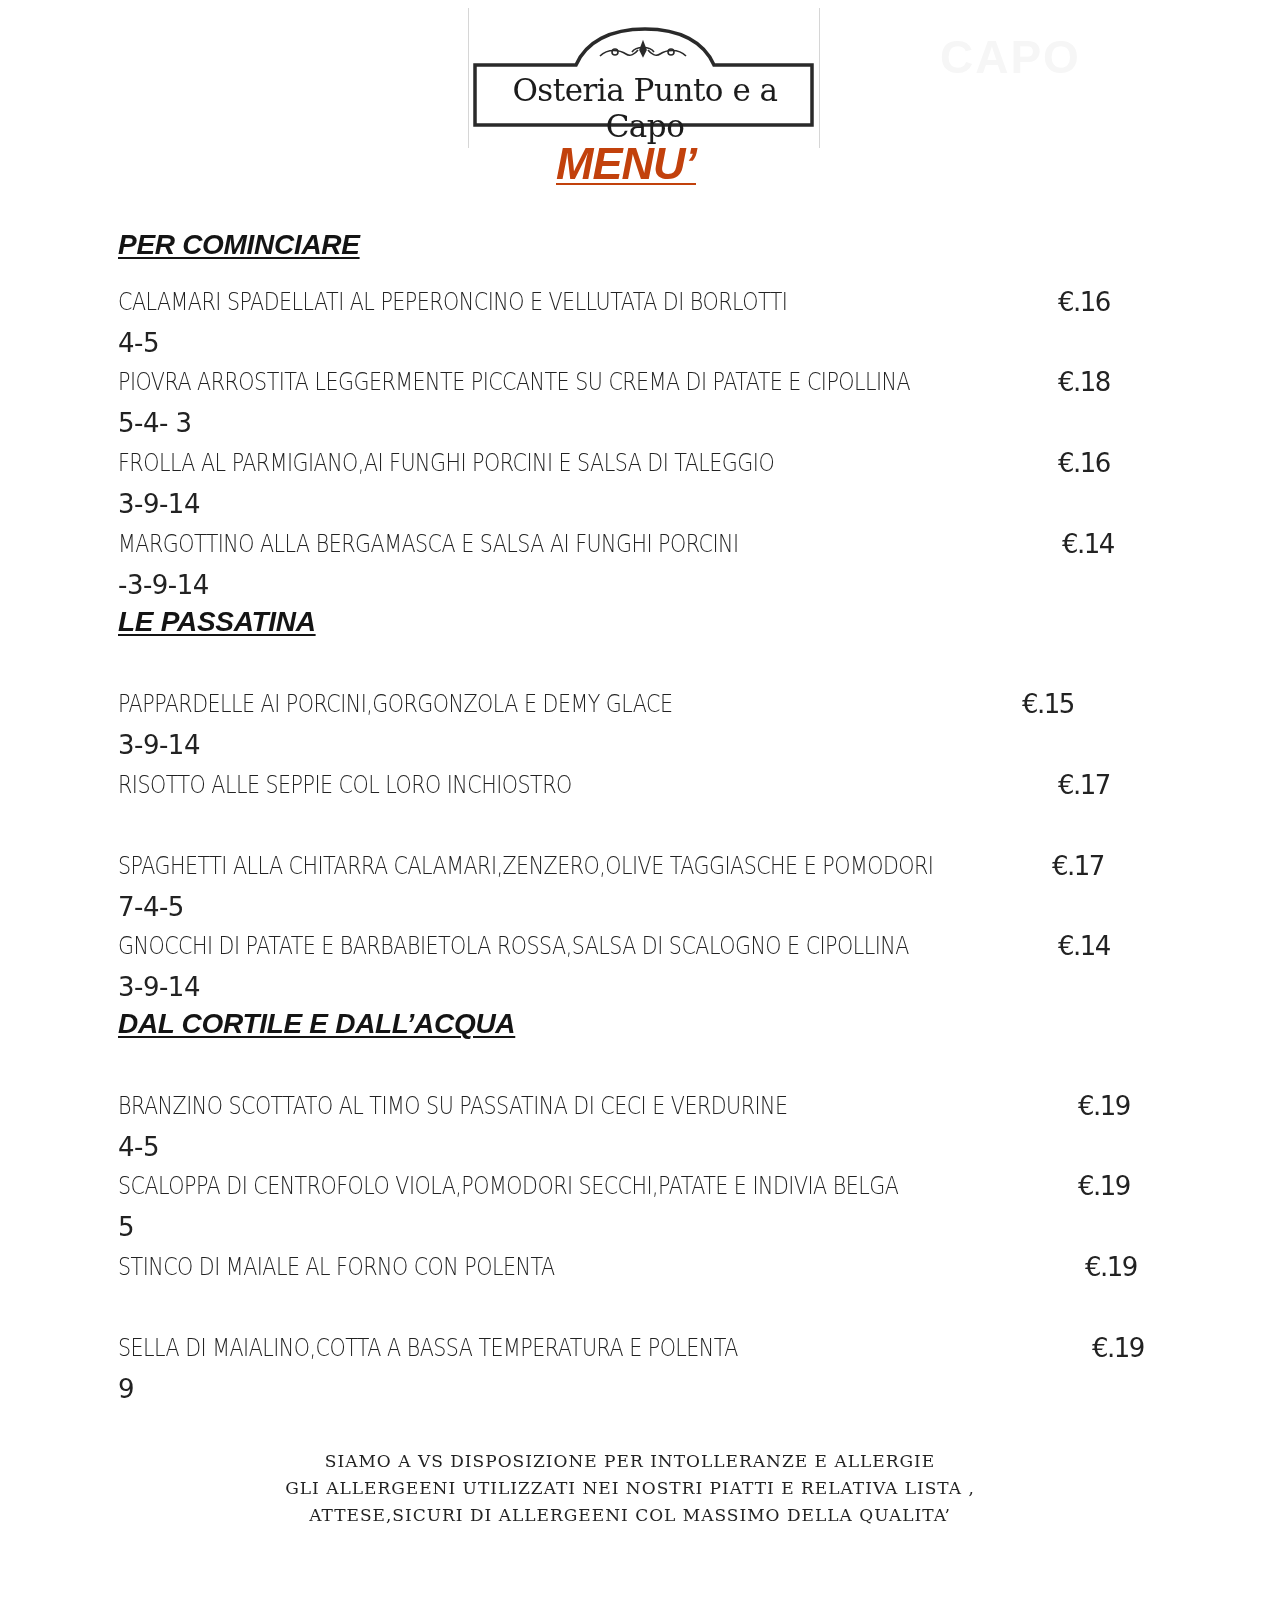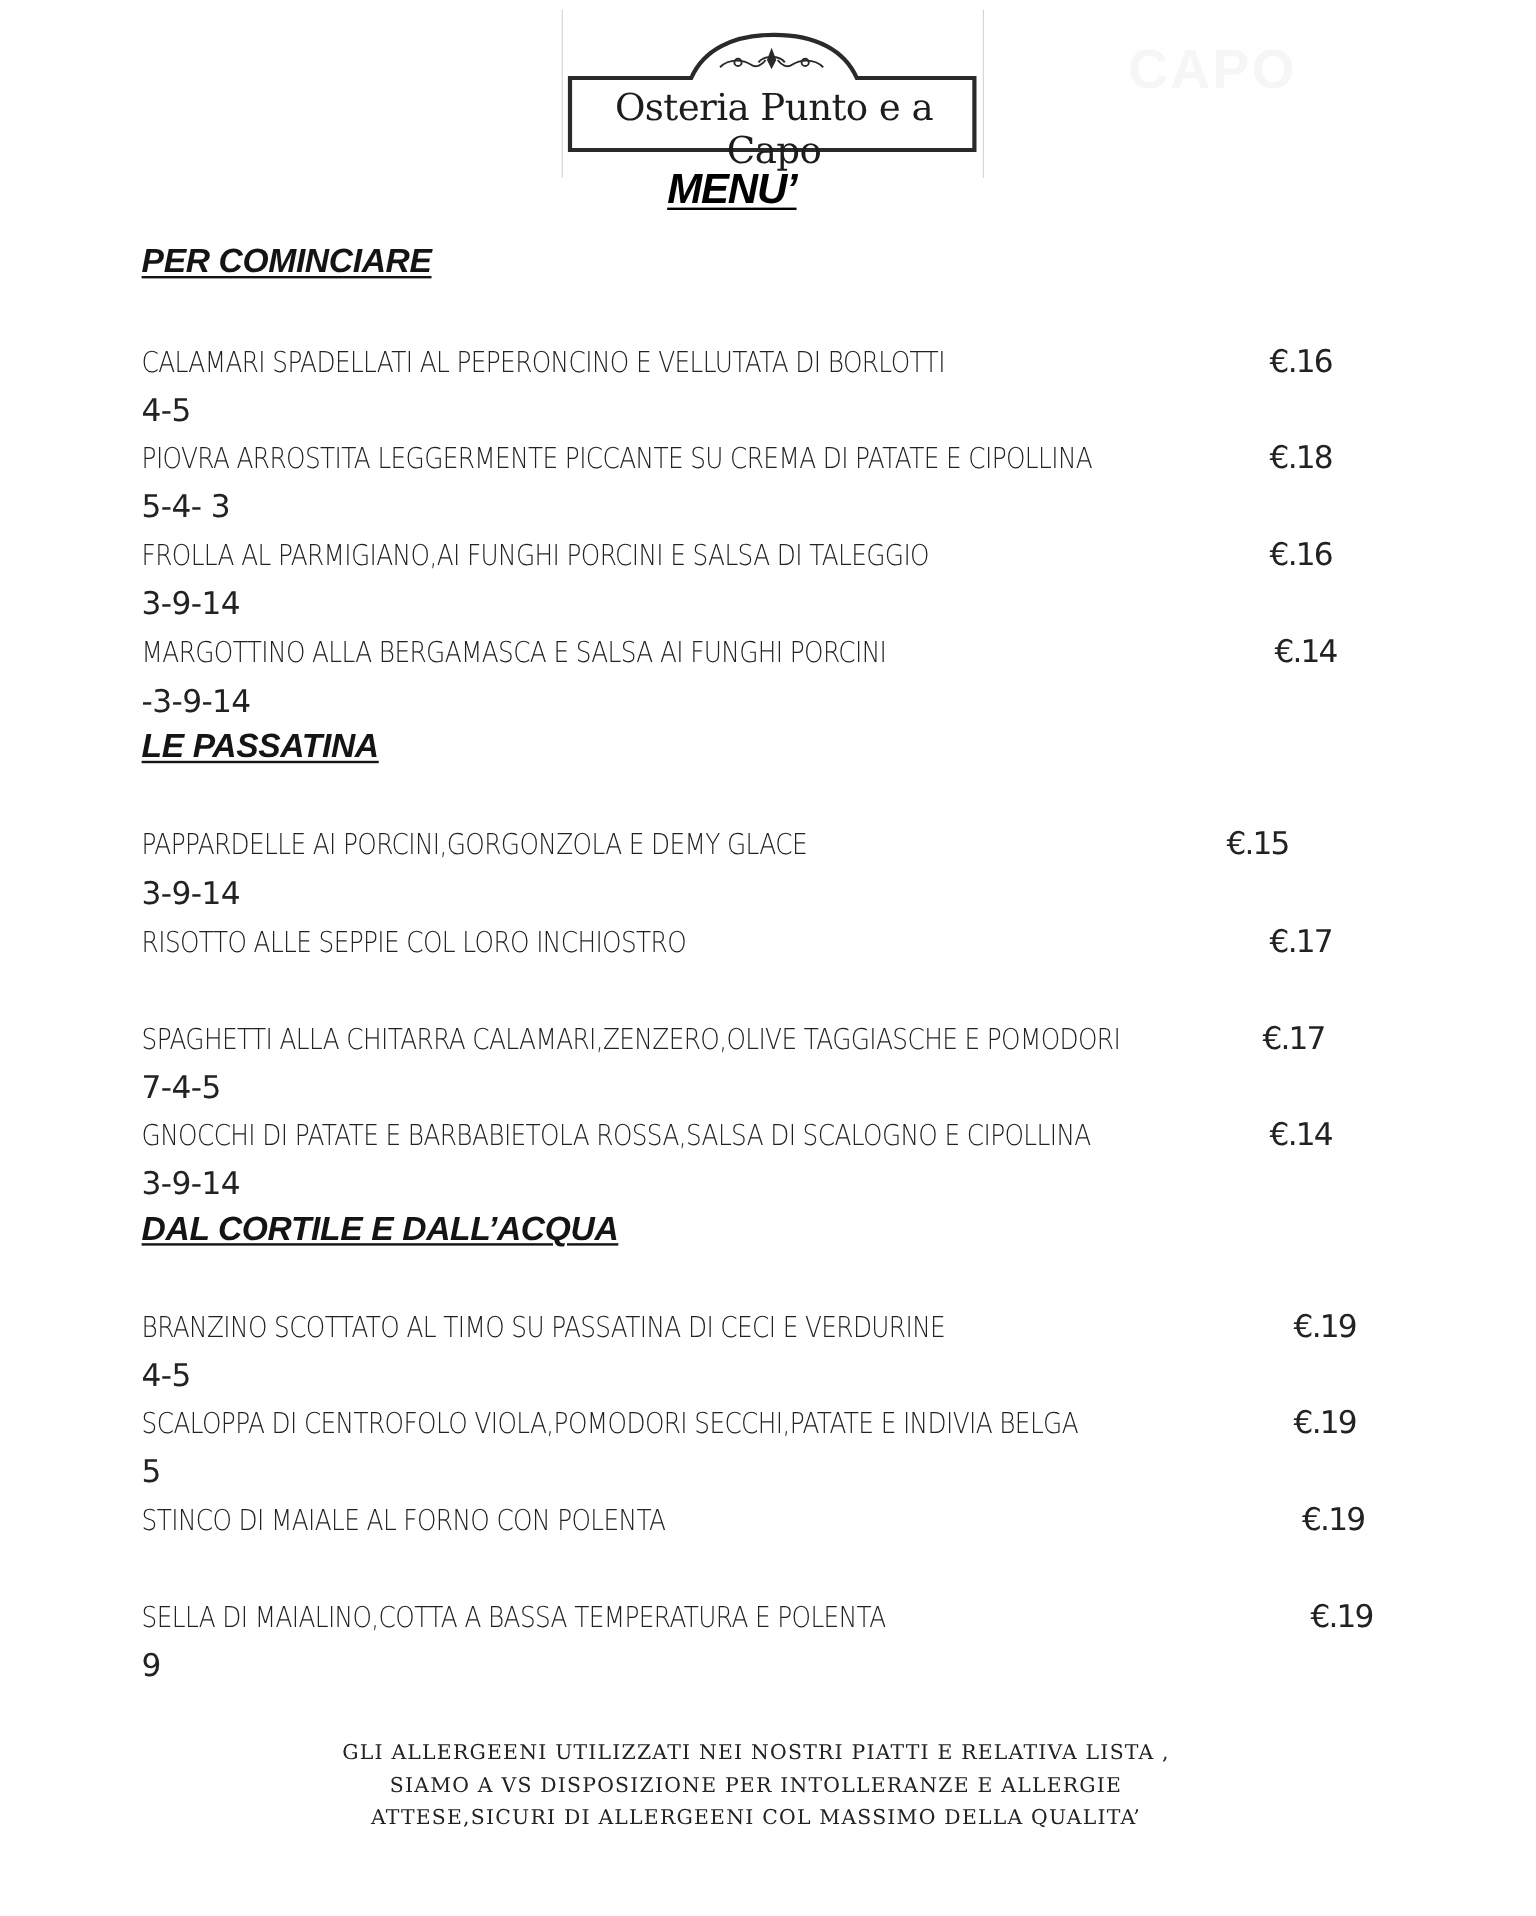--- a/index.html
+++ b/index.html
@@ -6,22 +6,22 @@
     body { width: 1280px; height: 1597px; position: relative; overflow: hidden; color: #1a1a1a; }
     .abs { position: absolute; white-space: nowrap; }
     .logo-frame { position: absolute; left: 468px; top: 8px; width: 350px; height: 140px;
       border-left: 1px solid #d6d6d6; border-right: 1px solid #d6d6d6; }
     .logo-svg { position: absolute; left: 470px; top: 20px; }
     .logo-text { position: absolute; left: 478px; top: 72px; width: 334px; text-align: center;
       font-family: "DejaVu Serif", serif; font-size: 31px; color: #1c1c1c; letter-spacing: -0.5px; }
     .ghost { position: absolute; left: 940px; top: 30px; font-family: "Liberation Sans", sans-serif;
       font-weight: bold; font-size: 46px; color: #f6f6f6; letter-spacing: 2px; }
     .menu-title { position: absolute; left: 556px; top: 138px; font-family: "Liberation Sans", sans-serif;
-      font-weight: bold; font-style: italic; font-size: 35px; text-decoration: underline; text-decoration-thickness: 2px;
-      text-underline-offset: 4px; color: #000000; letter-spacing: -1px; }
+      font-weight: bold; font-style: italic; font-size: 45px; text-decoration: underline; text-decoration-thickness: 2px;
+      text-underline-offset: 4px; color: #c2410c; letter-spacing: -1px; }
     .section { position: absolute; left: 118px; font-family: "Liberation Sans", sans-serif; font-weight: bold;
       font-style: italic; font-size: 28px; text-decoration: underline; text-decoration-thickness: 2px;
       text-underline-offset: 3px; color: #141414; letter-spacing: -0.3px; }
     .dish { position: absolute; left: 118px; font-family: "DejaVu Sans", sans-serif; font-size: 24px;
       color: #222; transform-origin: left center; transform: scaleX(0.86); letter-spacing: -0.6px; font-weight: 300; }
     .alg { position: absolute; left: 118px; font-family: "DejaVu Sans", sans-serif; font-size: 26px; color: #222;
       letter-spacing: -0.5px; }
     .price { position: absolute; font-family: "DejaVu Sans", sans-serif; font-size: 26px; color: #222; letter-spacing: -1.5px; }
     .footer { position: absolute; left: 0; top: 1448px; width: 1260px; text-align: center;
       font-family: "DejaVu Serif", serif; font-size: 17px; line-height: 27px; color: #222; letter-spacing: 1px; }
@@ -40,21 +40,21 @@
     <circle cx="201" cy="32" r="3"></circle>
     <path d="M173 22 L176 30 L173 36 L170 30 Z" fill="#2a2a2a"></path>
     <path d="M162 32 C166 26,180 26,184 32"></path>
   </g>
 </svg>
 <div class="logo-text">Osteria Punto e a Capo</div>
 <div class="ghost">CAPO</div>
 
 <div class="menu-title">MENU’</div>
 
-<div class="section" style="top:202px">PER COMINCIARE</div>
+<div class="section" style="top:229px">PER COMINCIARE</div>
 
 <div class="dish abs" style="top:288px">CALAMARI SPADELLATI AL PEPERONCINO E VELLUTATA DI BORLOTTI</div>
 <div class="price" style="left:1058px; top:287px">€.16</div>
 <div class="alg" style="top:328px">4-5</div>
 
 <div class="dish abs" style="top:368px">PIOVRA ARROSTITA LEGGERMENTE PICCANTE SU CREMA DI PATATE E CIPOLLINA</div>
 <div class="price" style="left:1058px; top:367px">€.18</div>
 <div class="alg" style="top:408px">5-4- 3</div>
 
 <div class="dish abs" style="top:449px">FROLLA AL PARMIGIANO,AI FUNGHI PORCINI E SALSA DI TALEGGIO</div>
@@ -93,16 +93,16 @@
 <div class="alg" style="top:1212px">5</div>
 
 <div class="dish abs" style="top:1253px">STINCO DI MAIALE AL FORNO CON POLENTA</div>
 <div class="price" style="left:1085px; top:1252px">€.19</div>
 
 <div class="dish abs" style="top:1334px">SELLA DI MAIALINO,COTTA A BASSA TEMPERATURA E POLENTA</div>
 <div class="price" style="left:1092px; top:1333px">€.19</div>
 <div class="alg" style="top:1374px">9</div>
 
 <div class="footer">
+  <div>SIAMO A VS DISPOSIZIONE PER INTOLLERANZE E ALLERGIE</div>
   <div>GLI ALLERGEENI UTILIZZATI NEI NOSTRI PIATTI E RELATIVA LISTA ,</div>
-  <div>SIAMO A VS DISPOSIZIONE PER INTOLLERANZE E ALLERGIE</div>
   <div>ATTESE,SICURI DI ALLERGEENI COL MASSIMO DELLA QUALITA’</div>
 </div>
 
 </body></html>

